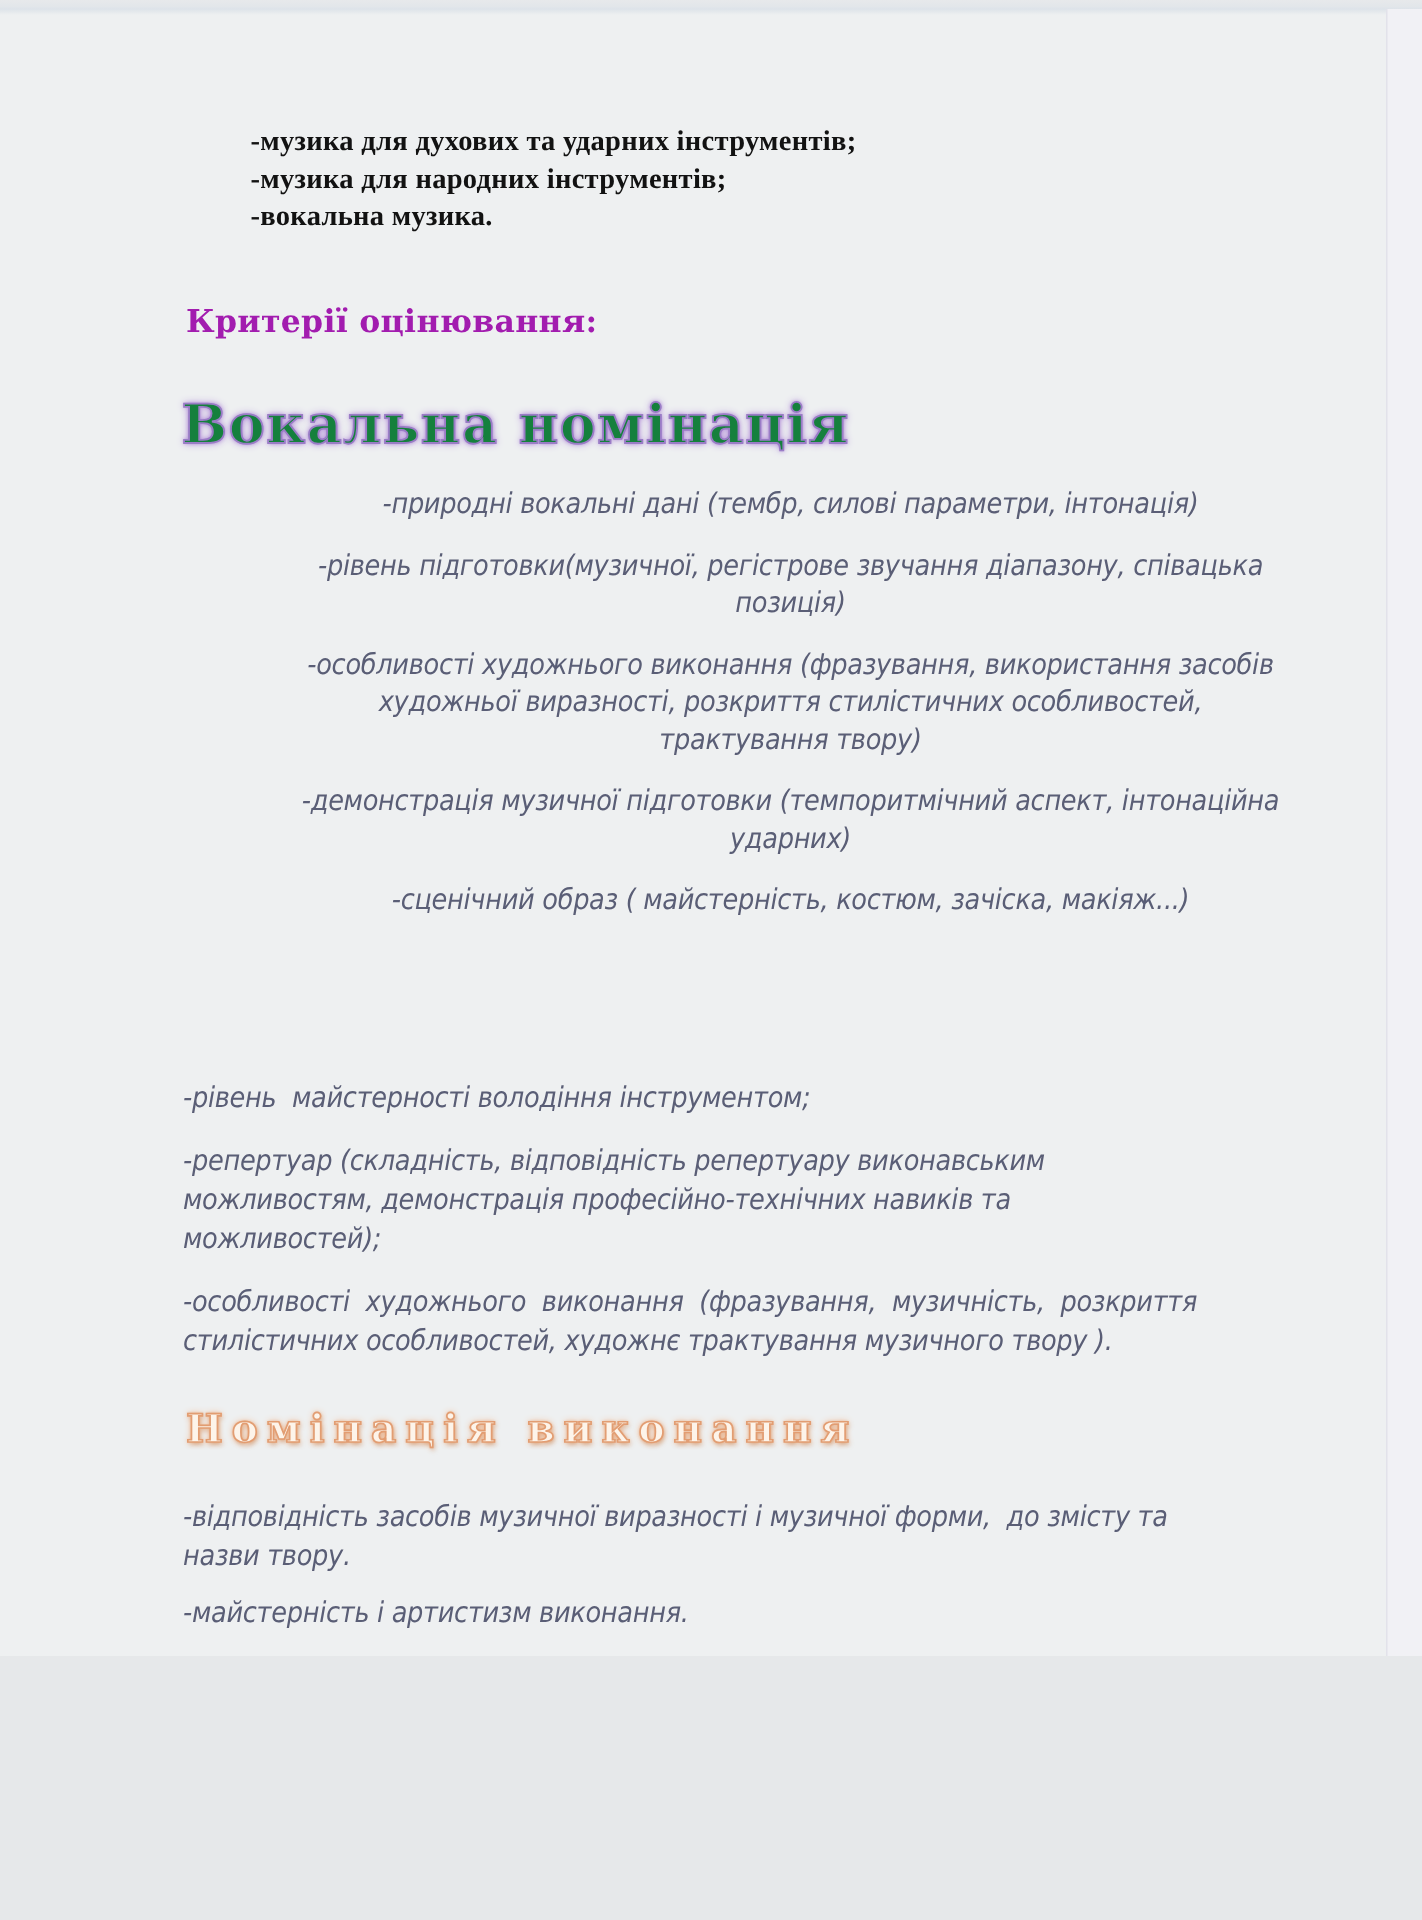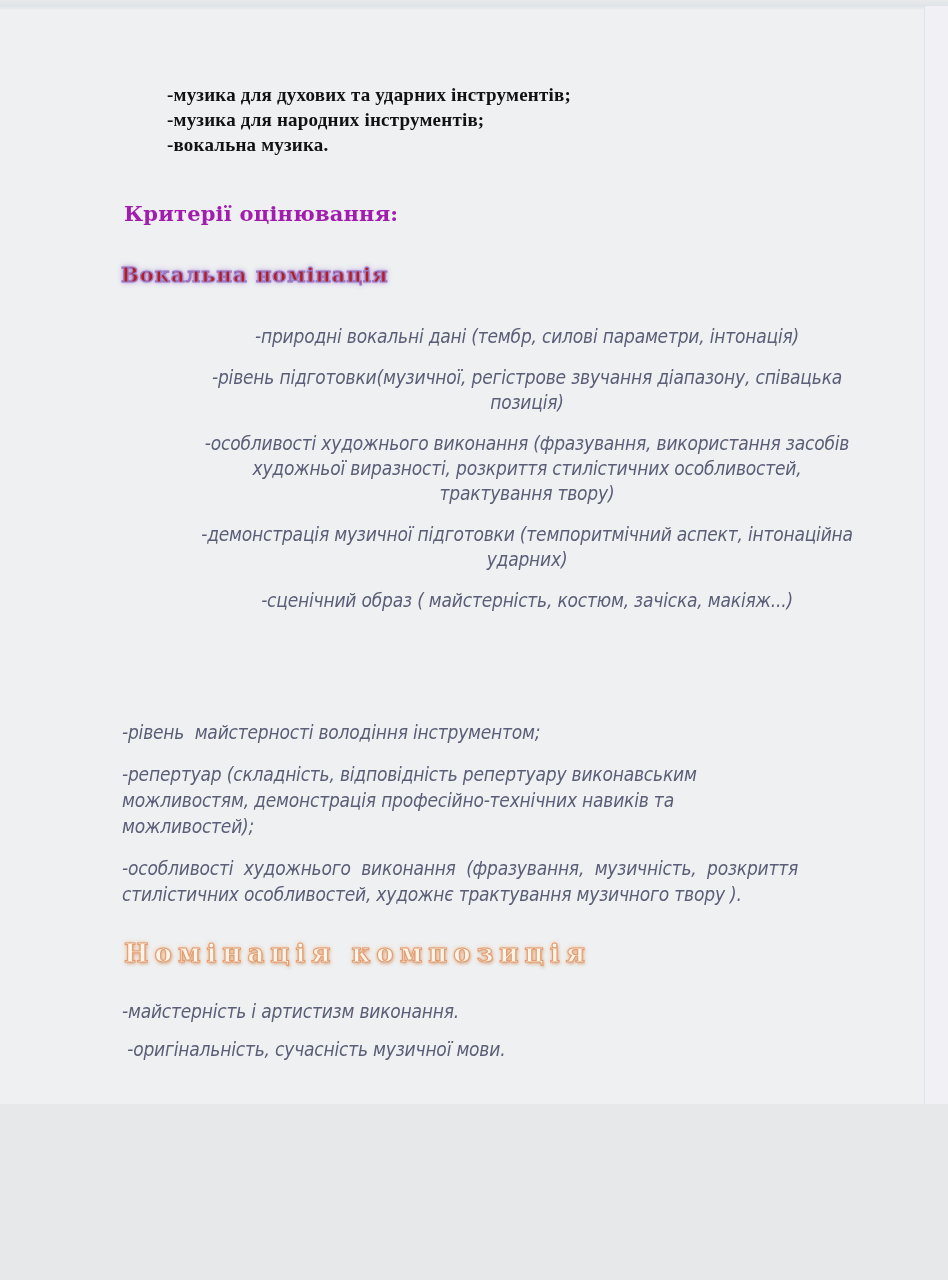--- a/index.html
+++ b/index.html
@@ -37,22 +37,22 @@
     font-weight:bold;
     font-size:21px;
     color:#a21caf;
     letter-spacing:.2px;
   }
   
   .h-vocal{
     position:absolute;left:121px;top:262px;
     font-family:"DejaVu Serif", serif;
     font-weight:bold;
-    font-size:21px;
-    color:#b91c1c;
+    font-size:36px;
+    color:#15803d;
     -webkit-text-stroke:1.2px #9a7cc6;
     text-shadow:0 0 6px #b18bd8, 0 0 3px #a983d2, 0 0 1px #8f6cc0;
     letter-spacing:1px;
   }
   .h-instrumental{
     position:absolute;left:124px;top:653px;
     font-family:"DejaVu Serif", serif;
     font-weight:bold;font-style:italic;
     font-size:33px;
     color:#ffffff;
@@ -122,20 +122,22 @@
 
   <div class="items" id="items-instrumental">
     <p>-рівень  майстерності володіння інструментом;</p>
     <p>-репертуар (складність, відповідність репертуару виконавським
 можливостям, демонстрація професійно-технічних навиків та
 можливостей);</p>
     <p>-особливості  художнього  виконання  (фразування,  музичність,  розкриття
 стилістичних особливостей, художнє трактування музичного твору ).</p>
   </div>
 
-  <div class="h-composition">Номінація композиція</div>
+  <div class="h-composition">Номінація виконання</div>
 
   <div class="items" id="items-composition">
+    <p>-відповідність засобів музичної виразності і музичної форми,  до змісту та
+назви твору.</p>
     <p>-майстерність і артистизм виконання.</p>
     <p> -оригінальність, сучасність музичної мови.</p>
   </div>
 
 </div>
 
 </body></html>

